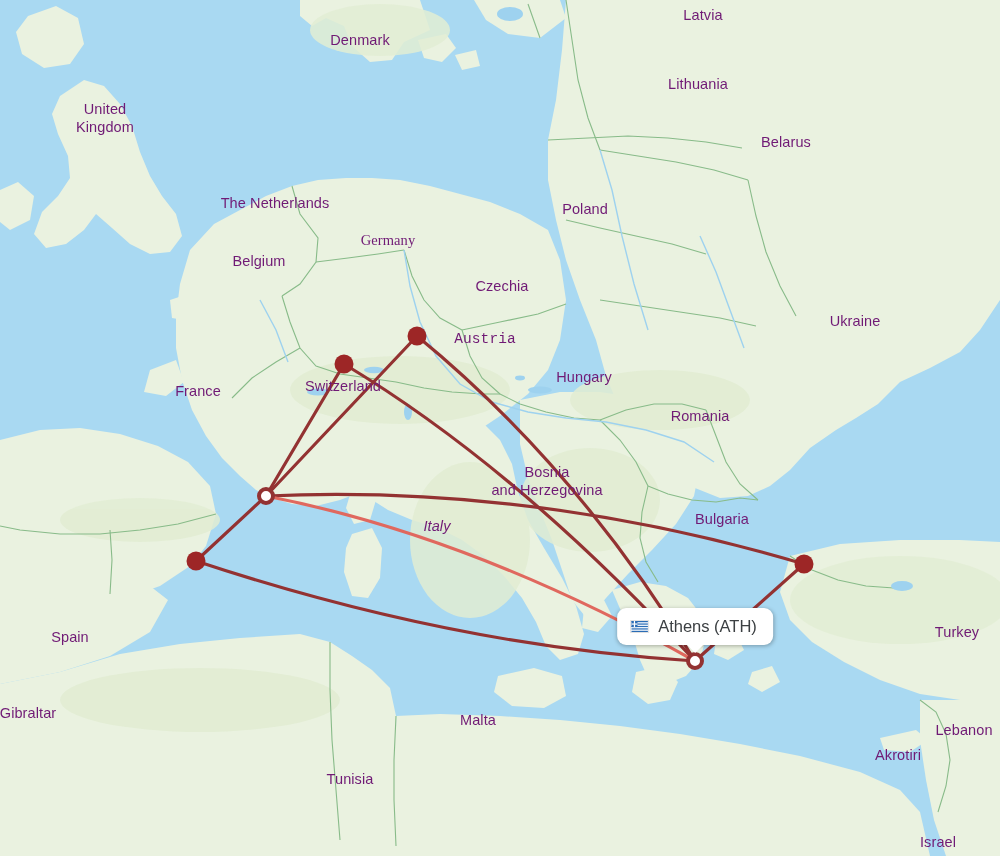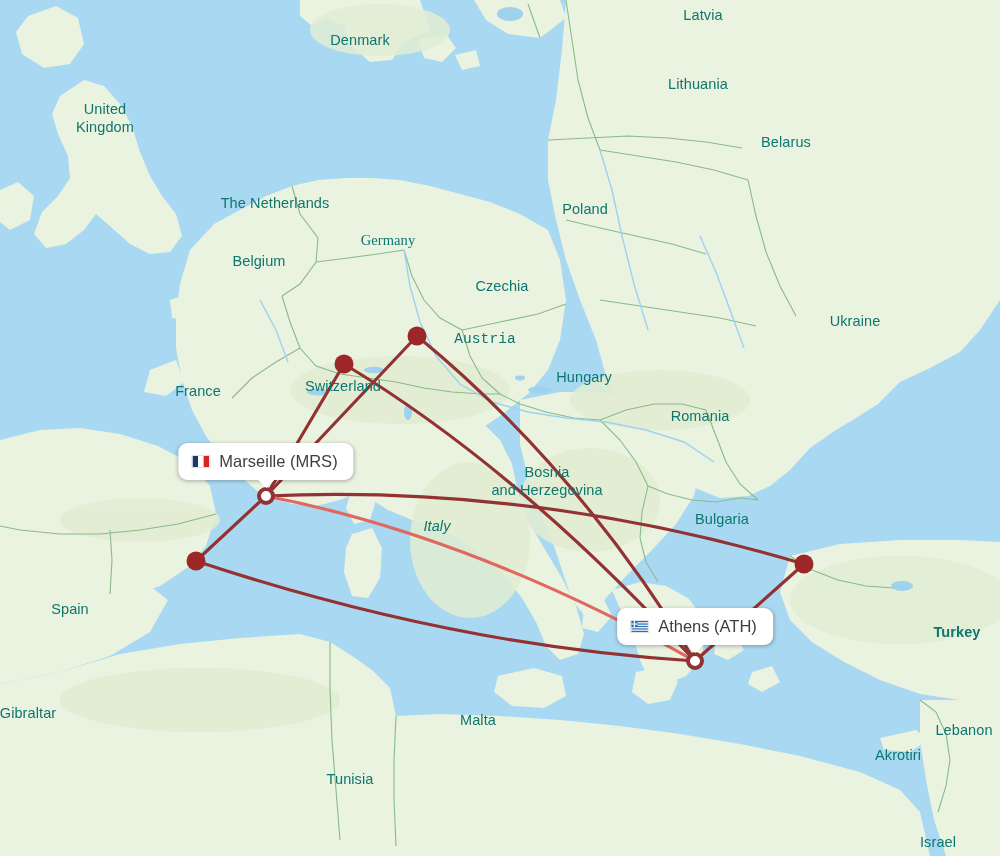--- a/index.html
+++ b/index.html
@@ -6,21 +6,21 @@
   html, body {
     width:1000px; height:856px;
     font-family:"Liberation Sans", sans-serif;
     overflow:hidden; background:#a9d9f2;
   }
   #map-root { position:relative; width:1000px; height:856px; overflow:hidden; }
   #map-svg { position:absolute; inset:0; width:1000px; height:856px; display:block; }
 
   .country-label {
     position:absolute;
-    color:#0f766e;
+    color:#701a75;
     font-size:14.5px;
     font-family:"Liberation Sans", sans-serif;
     white-space:pre;
     text-align:center;
     transform:translate(-50%,-50%);
     line-height:1.22;
     pointer-events:none;
     letter-spacing:0.1px;
   }
 
@@ -239,38 +239,29 @@
   <div class="country-label" style="left:855px;top:322px;">Ukraine</div>
   <div class="country-label" style="left:485px;top:340px;font-family:Liberation Mono, monospace;">Austria</div>
   <div class="country-label" style="left:584px;top:378px;">Hungary</div>
   <div class="country-label" style="left:343px;top:387px;">Switzerland</div>
   <div class="country-label" style="left:198px;top:392px;">France</div>
   <div class="country-label" style="left:700px;top:417px;">Romania</div>
   <div class="country-label" style="left:547px;top:482px;">Bosnia
 and Herzegovina</div>
   <div class="country-label" style="left:722px;top:520px;">Bulgaria</div>
   <div class="country-label" style="left:437px;top:527px;font-style:italic;">Italy</div>
-  <div class="country-label" style="left:70px;top:610px;">Spain</div>
-  <div class="country-label" style="left:957px;top:633px;font-weight:bold;">Turkey</div>
+  <div class="country-label" style="left:70px;top:638px;">Spain</div>
+  <div class="country-label" style="left:957px;top:633px;">Turkey</div>
   <div class="country-label" style="left:28px;top:714px;">Gibraltar</div>
   <div class="country-label" style="left:478px;top:721px;">Malta</div>
   <div class="country-label" style="left:898px;top:756px;">Akrotiri</div>
   <div class="country-label" style="left:964px;top:731px;">Lebanon</div>
   <div class="country-label" style="left:350px;top:780px;">Tunisia</div>
   <div class="country-label" style="left:938px;top:843px;">Israel</div>
 
-  <div class="callout" style="left:266px;top:480px;">
-    <svg class="flag" viewBox="0 0 3 2">
-      <rect x="0" y="0" width="1" height="2" fill="#1b3a6b"></rect>
-      <rect x="1" y="0" width="1" height="2" fill="#ffffff"></rect>
-      <rect x="2" y="0" width="1" height="2" fill="#d8232a"></rect>
-    </svg>
-    <span class="callout-text">Marseille (MRS)</span>
-    <span class="tip"></span>
-  </div>
 
   <div class="callout" style="left:695px;top:645px;">
     <svg class="flag" viewBox="0 0 27 18">
       <rect x="0" y="0" width="27" height="18" fill="#ffffff"></rect>
       <rect x="0" y="0" width="27" height="2" fill="#2a6cb5"></rect>
       <rect x="0" y="4" width="27" height="2" fill="#2a6cb5"></rect>
       <rect x="0" y="8" width="27" height="2" fill="#2a6cb5"></rect>
       <rect x="0" y="12" width="27" height="2" fill="#2a6cb5"></rect>
       <rect x="0" y="16" width="27" height="2" fill="#2a6cb5"></rect>
       <rect x="0" y="0" width="10" height="10" fill="#2a6cb5"></rect>

